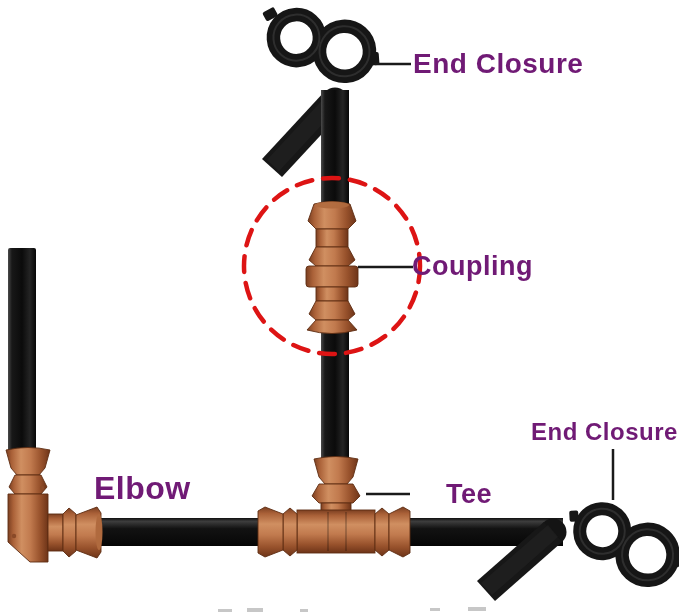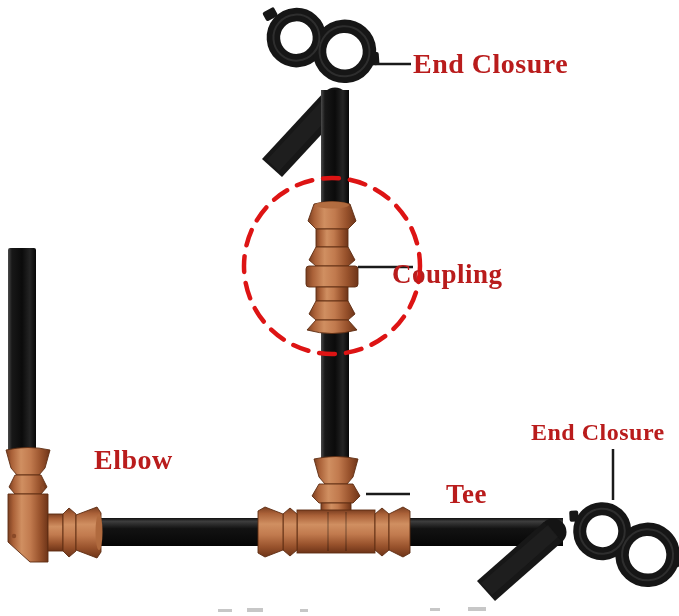--- a/index.html
+++ b/index.html
@@ -7,30 +7,29 @@
     position:relative;
     width:679px;height:616px;
     background:#ffffff;
     overflow:hidden;
     font-family:"Liberation Sans", sans-serif;
   }
   .canvas svg{position:absolute;left:0;top:0;}
   .lbl{
     position:absolute;
     font-weight:700;
-    color:#b91c1c;
+    color:#701a75;
     white-space:nowrap;
     line-height:1;
     letter-spacing:0.5px;
     z-index:5;
-    font-family:Liberation Serif, serif;
   }
   .lbl-ec-top{left:413px;top:50px;font-size:28px;}
-  .lbl-coupling{left:392px;top:253px;font-size:27px;margin-top:8px;}
-  .lbl-elbow{left:94px;top:446px;font-size:28px;}
+  .lbl-coupling{left:412px;top:253px;font-size:27px;}
+  .lbl-elbow{left:94px;top:472px;font-size:32px;}
   .lbl-tee{left:414px;top:481px;font-size:27px;margin-left:32px;}
   .lbl-ec-bottom{left:531px;top:420px;font-size:24px;}
 </style>
 </head>
 <body>
 
 <div class="canvas">
 
   <svg width="679" height="616" viewBox="0 0 679 616">
     <defs>

